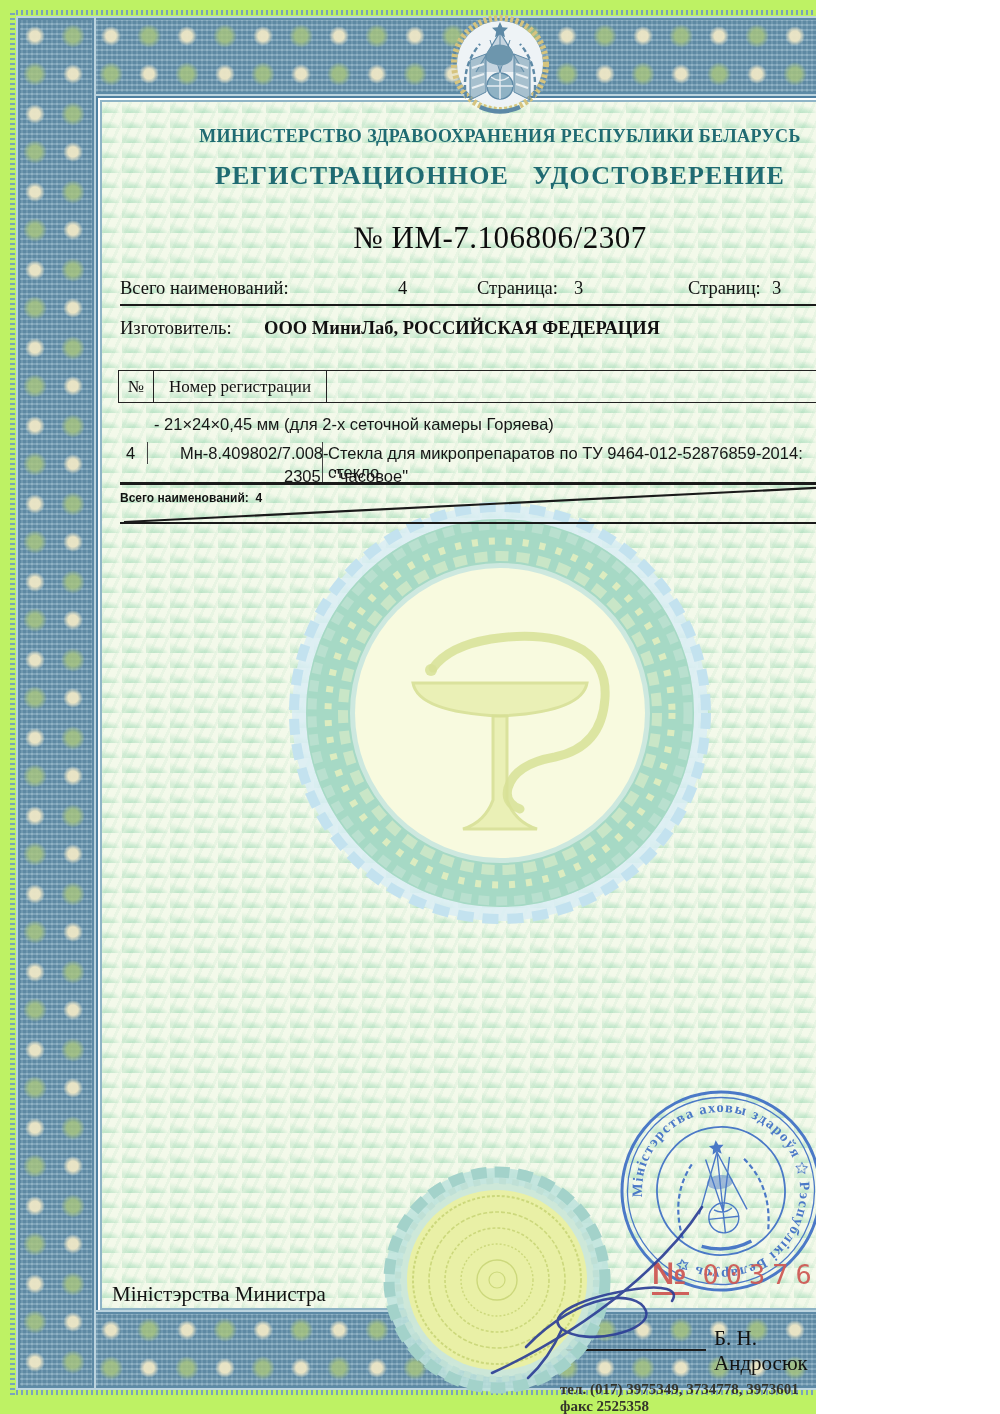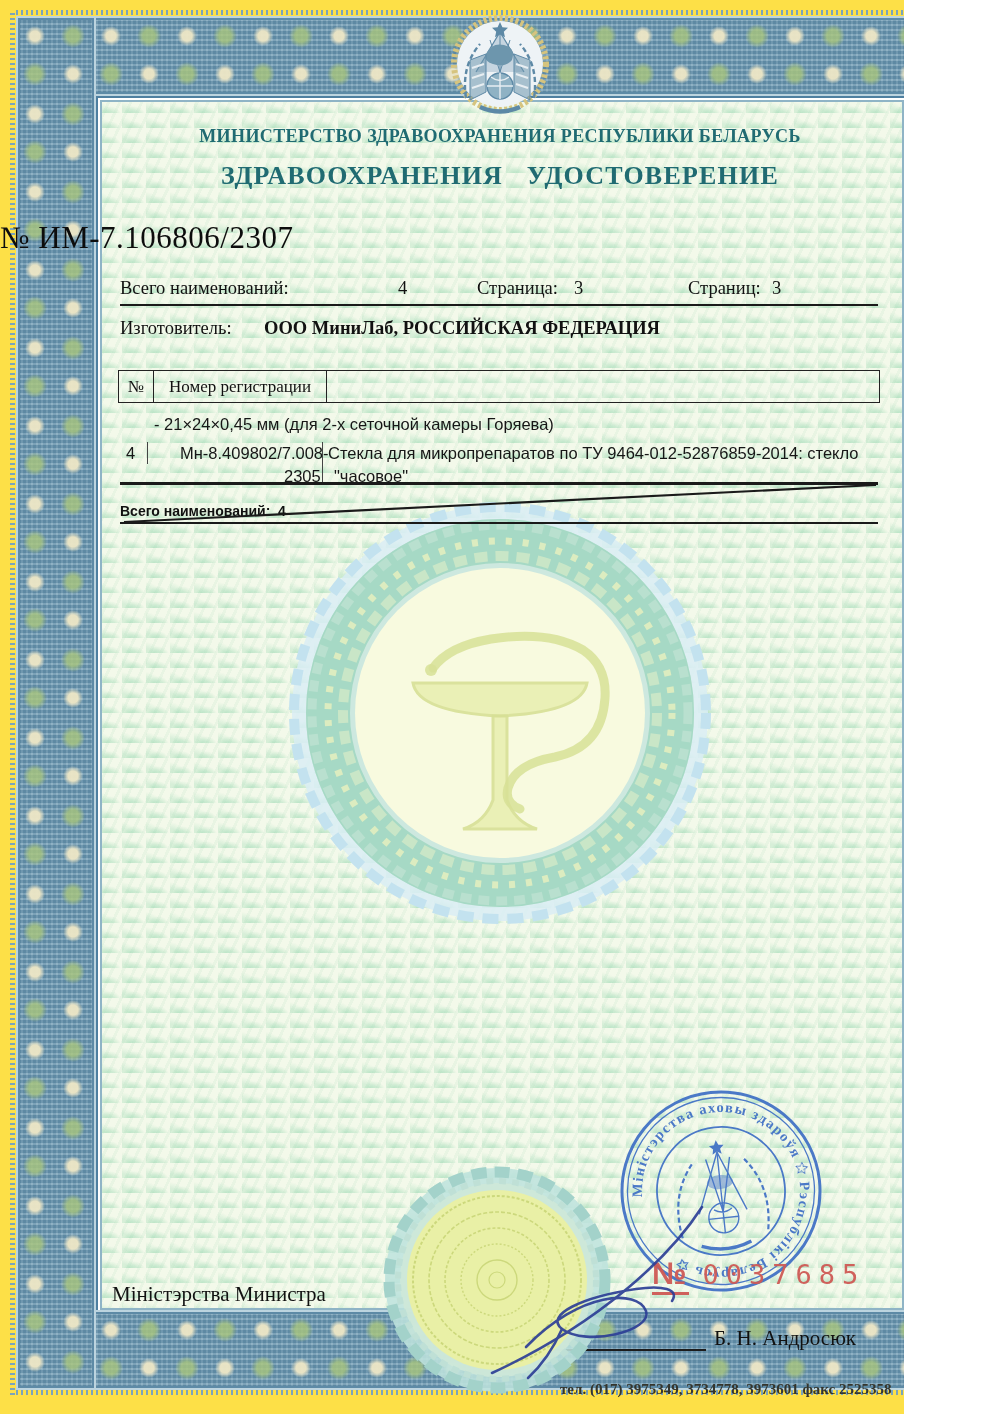--- a/index.html
+++ b/index.html
@@ -1,16 +1,16 @@
 <!DOCTYPE html>
 <html><head>
 <meta charset="utf-8">
 <style>
   html,body{margin:0;padding:0;background:#fff;}
-  .page{position:relative;width:904px;height:1414px;background:#fde047;overflow:hidden;
+  .page{position:relative;width:816px;height:1414px;background:#bef264;overflow:hidden;
         font-family:"Liberation Serif",serif;color:#111;}
   .abs{position:absolute;}
   .serif{font-family:"Liberation Serif",serif;}
   .sans{font-family:"Liberation Sans",sans-serif;}
 
   
   .band{position:absolute;z-index:2;background-color:#6f9bb3;
     background-image:
       radial-gradient(circle 10px at 19px 20px, rgba(238,231,198,.95) 0 5px, rgba(238,231,198,0) 10px),
       radial-gradient(circle 13px at 57px 20px, rgba(169,198,125,.8) 0 6px, rgba(169,198,125,0) 12px),
@@ -44,21 +44,21 @@
   
   .tbl-head{position:absolute;left:118px;top:370px;width:760px;height:31px;z-index:3;
     display:flex;border:1.4px solid #222;background:rgba(255,255,255,.06);
     font-size:17px;align-items:center;text-align:center;}
   .tbl-head .c1{width:34px;border-right:1px solid #222;align-self:stretch;display:flex;align-items:center;justify-content:center;}
   .tbl-head .c2{width:172px;border-right:1px solid #222;align-self:stretch;display:flex;align-items:center;justify-content:center;}
   .tbl-head .c3{flex:1;display:flex;align-items:center;justify-content:center;}
   .cell{position:absolute;z-index:3;font-size:16.5px;color:#161616;}
   .vdiv{position:absolute;width:1px;background:#444;z-index:3;}
 
-  .sumtxt{font-size:14px;font-weight:bold;margin-top:12px;}
+  .sumtxt{font-size:12px;font-weight:bold;}
 
   .sigline{position:absolute;height:2px;background:#1c1c1c;z-index:3;}
   .serial{position:absolute;left:652px;top:1258px;z-index:4;color:#cf5a55;z-index:4;
     font-family:"Liberation Sans",sans-serif;opacity:.95;}
   .serial .pre{font-size:31px;font-weight:bold;border-bottom:3px solid #cf5a55;line-height:1;padding:0 2px 1px 0;}
   .serial .dig{font-size:27px;letter-spacing:7px;margin-left:14px;font-family:"DejaVu Sans Mono",monospace;font-weight:500;}
 
   .phone{position:absolute;left:560px;top:1381px;z-index:6;font-size:15px;color:#35352c;font-weight:bold;}
 </style>
 </head>
@@ -107,22 +107,22 @@
       <path d="M26,62 L38,58 M26,72 L38,68 M26,82 L38,78 M82,62 L70,58 M82,72 L70,68 M82,82 L70,78" stroke="#e8eef2" stroke-width="2"></path>
       <circle cx="54" cy="80" r="13" fill="#8fb2c4" stroke-width="1.4"></circle>
       <path d="M41,80 L67,80 M54,67 L54,93 M45,71 Q54,78 63,71" stroke="#e8eef2" stroke-width="1.4"></path>
       <path d="M20,92 Q15,60 34,38" stroke-width="2.4" stroke-dasharray="5 3"></path>
       <path d="M88,92 Q93,60 74,38" stroke-width="2.4" stroke-dasharray="5 3"></path>
       <path d="M34,101 Q54,110 74,101" stroke-width="4.5"></path>
     </g>
   </svg>
 
   <div class="abs serif tealtxt" style="left:0;top:126px;width:1000px;text-align:center;font-size:18px;font-weight:bold;letter-spacing:.4px;z-index:3;">МИНИСТЕРСТВО ЗДРАВООХРАНЕНИЯ РЕСПУБЛИКИ БЕЛАРУСЬ</div>
-  <div class="abs serif tealtxt" style="left:0;top:161px;width:1000px;text-align:center;font-size:26px;font-weight:bold;letter-spacing:1.2px;word-spacing:16px;z-index:3;">ЗДРАВООХРАНЕНИЯ  УДОСТОВЕРЕНИЕ</div>
-  <div class="abs serif" style="left:0;top:220px;width:1000px;text-align:left;font-size:31px;letter-spacing:.5px;color:#0d0d0d;z-index:3;">№  ИМ-7.106806/2307</div>
+  <div class="abs serif tealtxt" style="left:0;top:161px;width:1000px;text-align:center;font-size:26px;font-weight:bold;letter-spacing:1.2px;word-spacing:16px;z-index:3;">РЕГИСТРАЦИОННОЕ  УДОСТОВЕРЕНИЕ</div>
+  <div class="abs serif" style="left:0;top:220px;width:1000px;text-align:center;font-size:31px;letter-spacing:.5px;color:#0d0d0d;z-index:3;">№  ИМ-7.106806/2307</div>
 
   <div class="abs serif lbl" style="left:120px;top:278px;z-index:3;">Всего наименований:</div>
   <div class="abs serif lbl" style="left:398px;top:278px;z-index:3;">4</div>
   <div class="abs serif lbl" style="left:477px;top:278px;z-index:3;">Страница:</div>
   <div class="abs serif lbl" style="left:574px;top:278px;z-index:3;">3</div>
   <div class="abs serif lbl" style="left:688px;top:278px;z-index:3;">Страниц:</div>
   <div class="abs serif lbl" style="left:772px;top:278px;z-index:3;">3</div>
   <div class="hline" style="left:120px;top:304px;width:758px;height:2px;"></div>
 
   <div class="abs serif lbl" style="left:120px;top:318px;z-index:3;">Изготовитель:</div>

